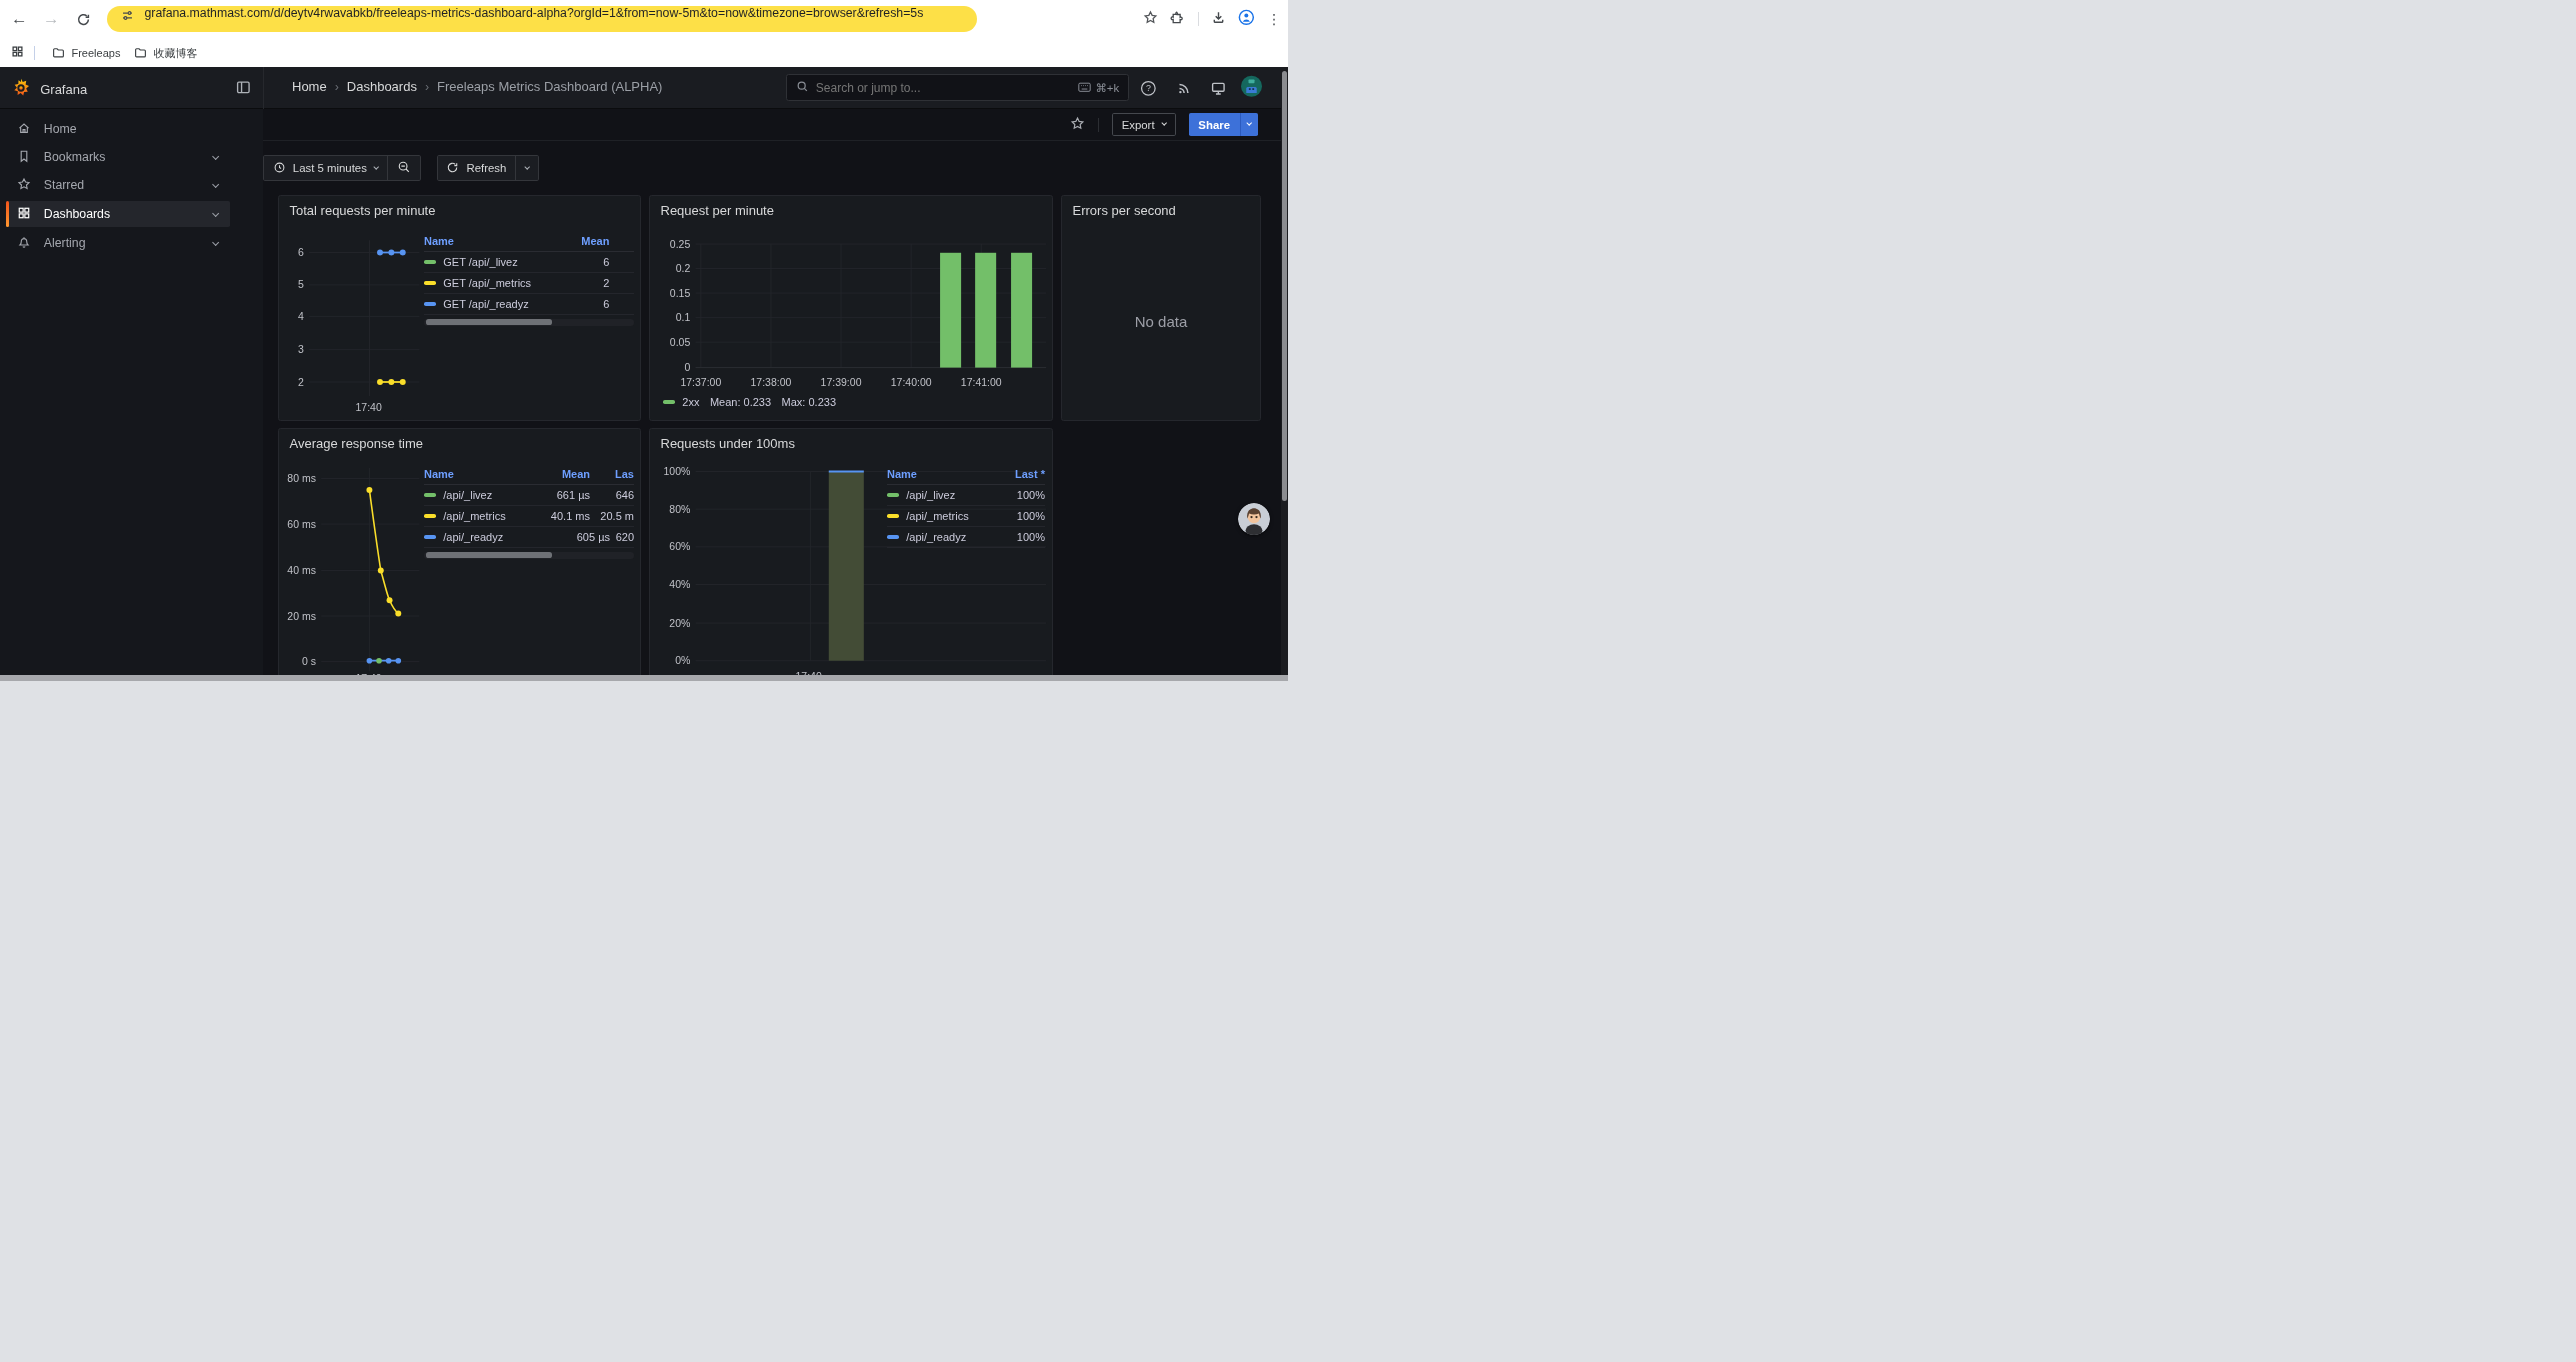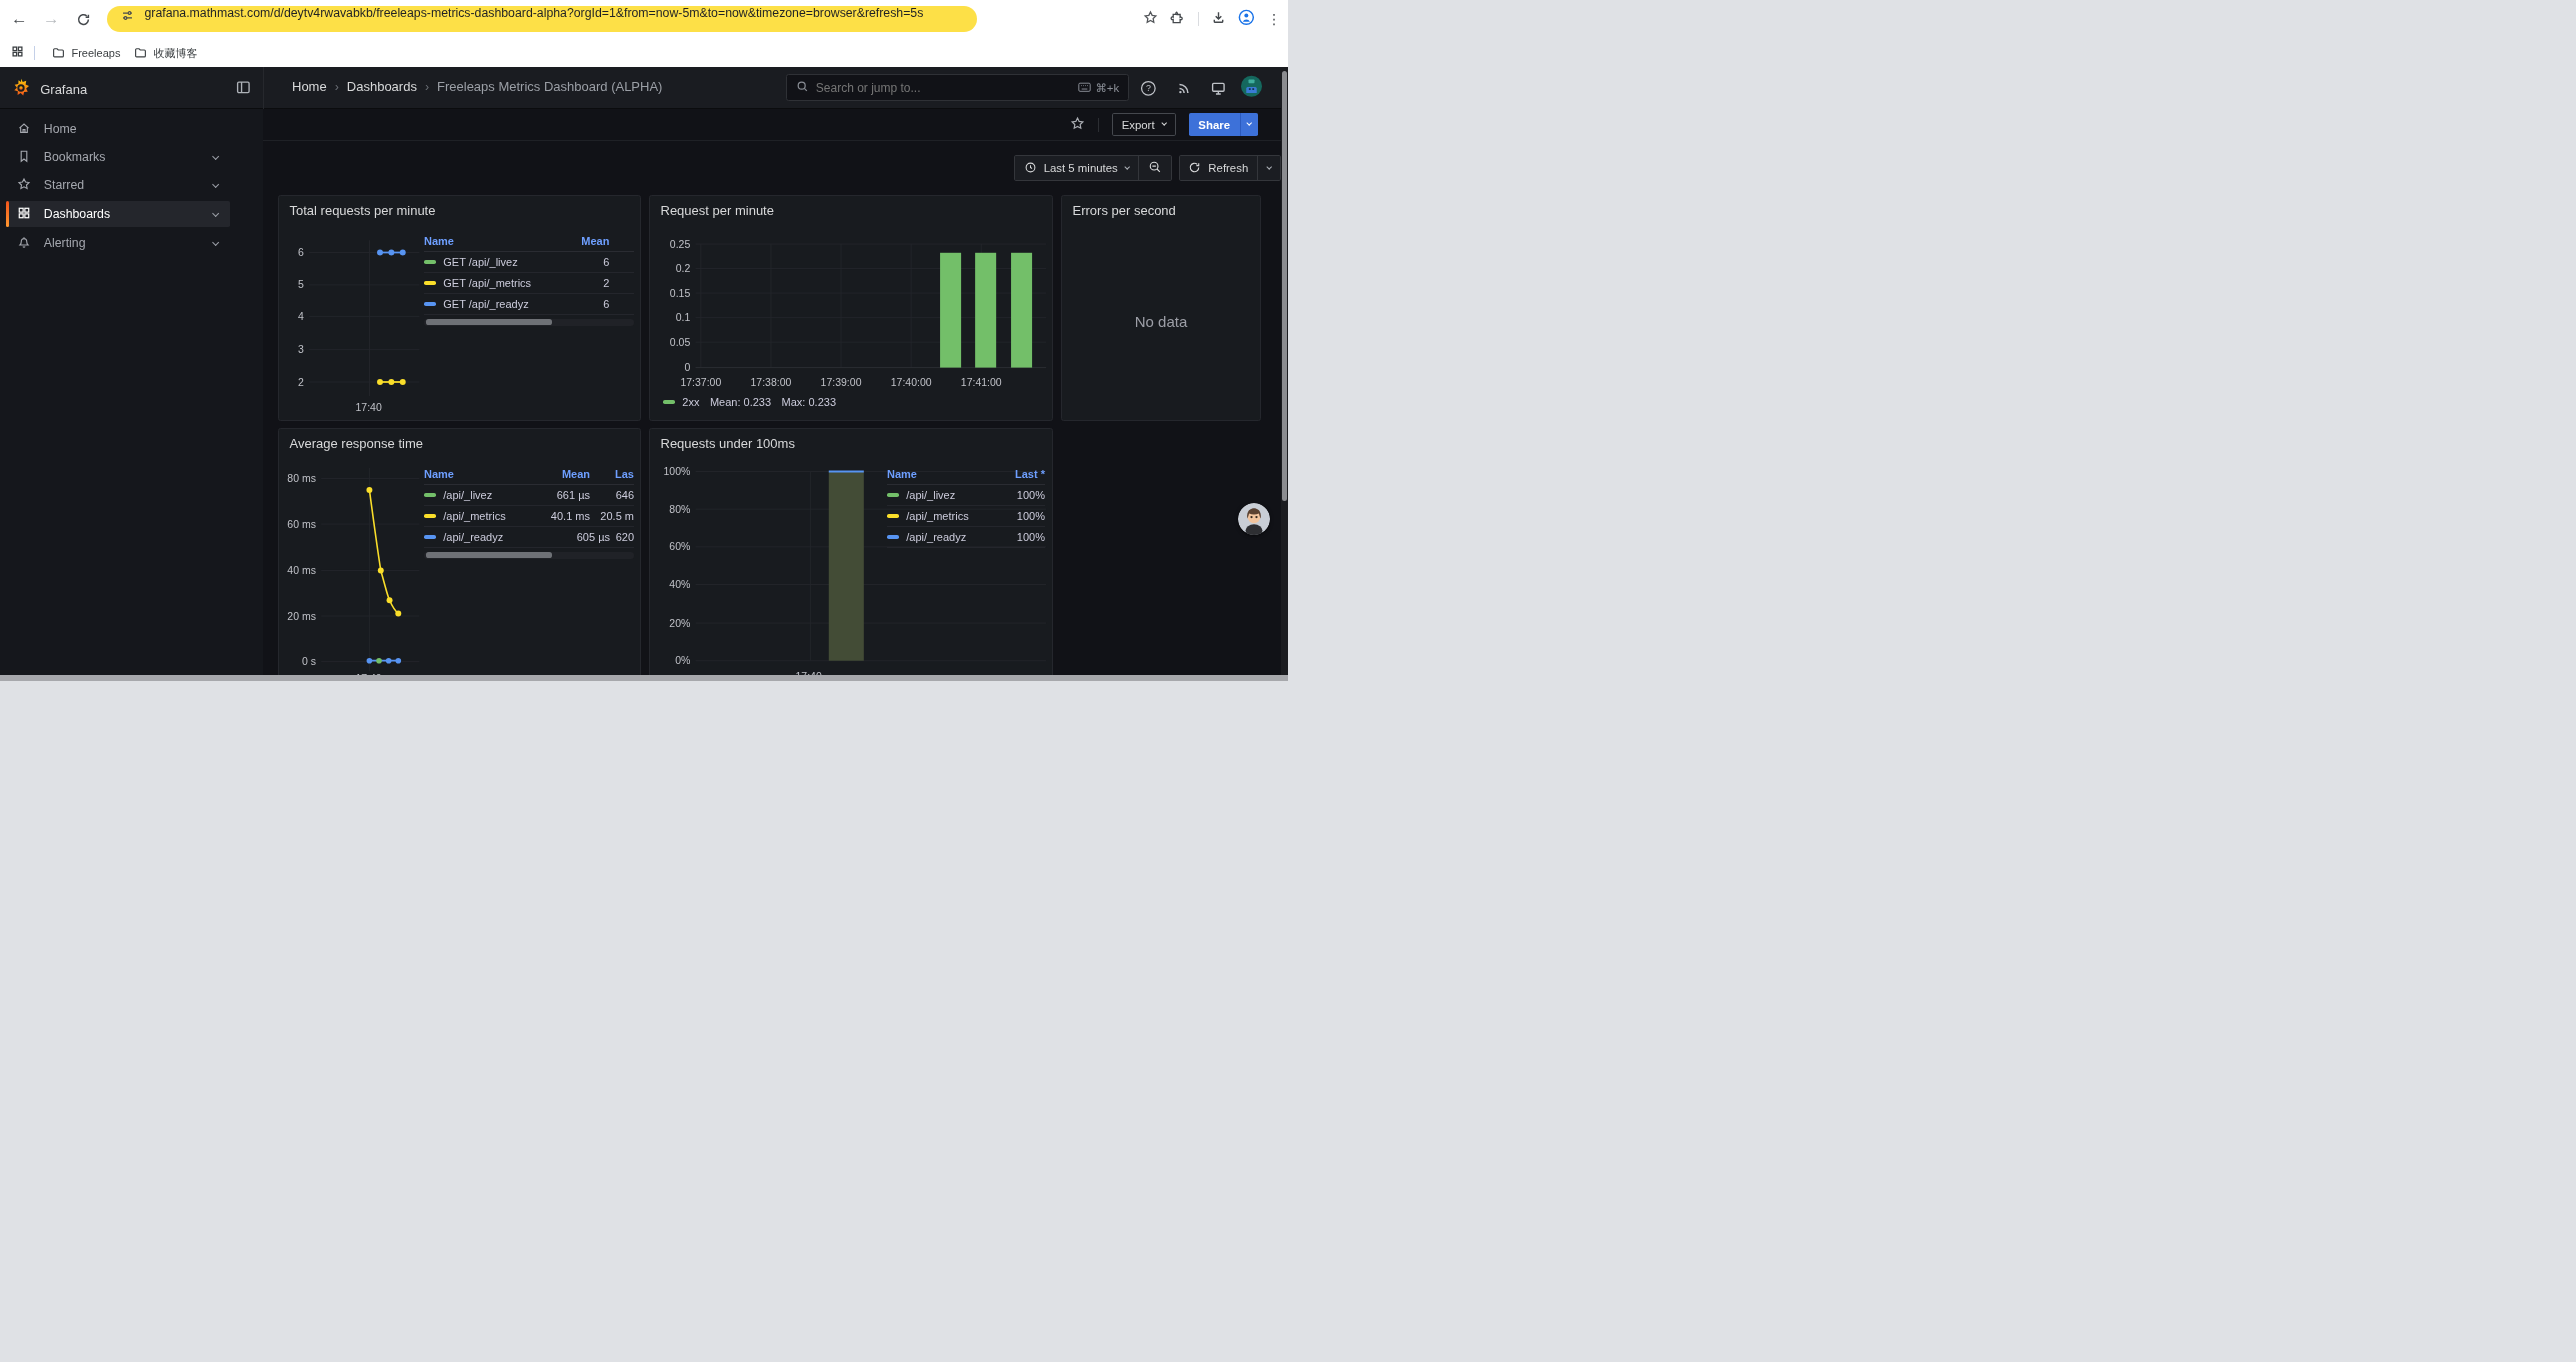--- a/index.html
+++ b/index.html
@@ -56,21 +56,21 @@
   .btn-ghost { height:23px; border:0.9px solid #45484e; border-radius:1.8px; background:transparent; color:#d8d9da;
                font-size:11.4px; display:flex; align-items:center; gap:7px; padding:0 8.8px; font-family:"Liberation Sans",sans-serif; }
   .btn-ghost .chv { width:4.4px; height:4.4px; margin-top:-1.8px; }
   .share-group { display:flex; height:23px; border-radius:1.8px; overflow:hidden; }
   .share-main { background:#3d71d9; color:#fff; font-size:11.4px; font-weight:bold; display:flex; align-items:center; padding:0 9.6px;
                 border:none; font-family:"Liberation Sans",sans-serif; }
   .share-caret { background:#3d71d9; border-left:0.9px solid #2c5bbf; width:18.4px; display:flex; align-items:center; justify-content:center; color:#fff; }
   .share-caret .chv { width:4.4px; height:4.4px; margin-top:-1.8px; }
 
   .controls { position:absolute; left:263px; top:88px; width:1018px; height:26px; display:flex; align-items:center;
-              justify-content:flex-end; gap:7px; }
+              justify-content:flex-start; gap:16px; padding-right:30px; }
   .ctl-group { display:flex; height:26px; border:0.9px solid #34363b; border-radius:1.8px; background:#1b1d22; overflow:hidden; }
   .ctl-seg { display:flex; align-items:center; gap:7px; padding:0 8.8px; color:#d8d9da; font-size:11.4px; }
   .ctl-seg + .ctl-seg { border-left:0.9px solid #34363b; }
   .ctl-seg .chv { width:4.4px; height:4.4px; margin-top:-1.8px; color:#aeb2b8; }
 
   
   .panel { position:absolute; background:#181b1f; border:0.9px solid #25272d; border-radius:2.6px; }
   .panel-title { position:absolute; left:10.5px; top:7px; font-size:13px; font-weight:500; color:#d8d9da; }
   .nodata { position:absolute; left:0; right:0; top:117px; text-align:center; font-size:15px; color:#9d9fa7; }
 

